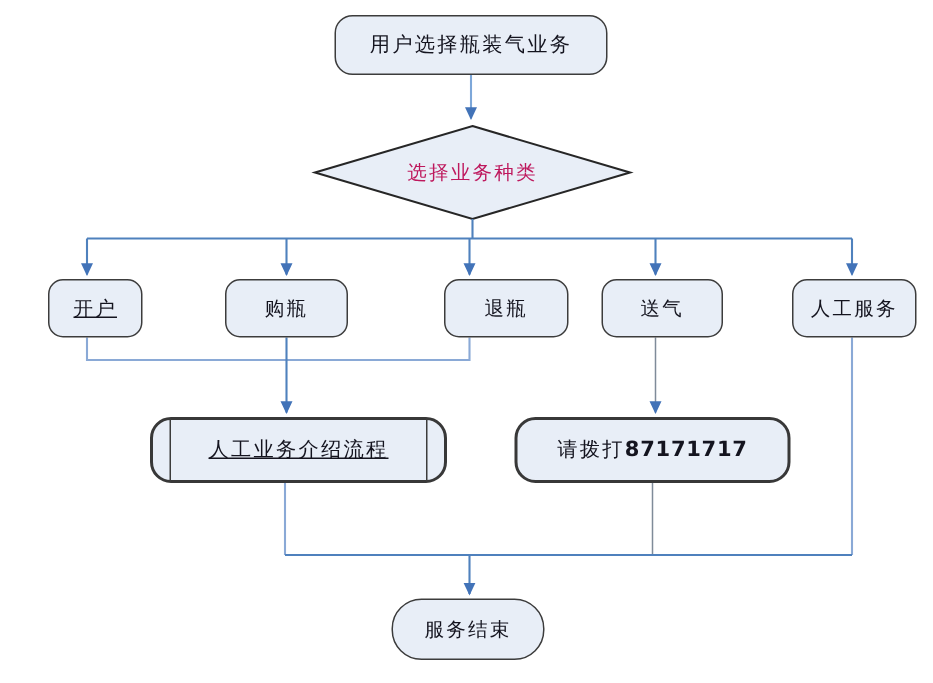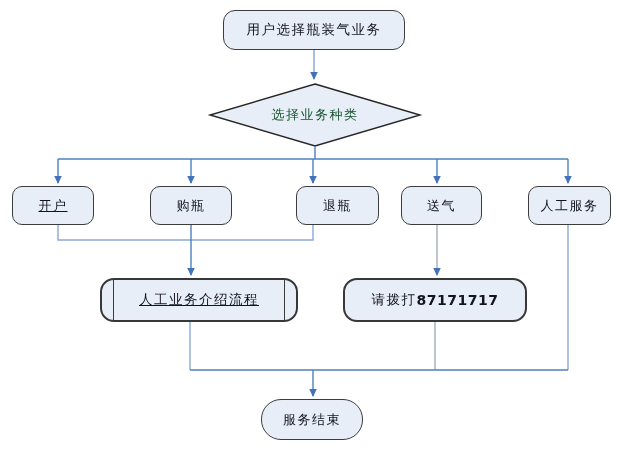--- a/index.html
+++ b/index.html
@@ -22,21 +22,21 @@
   .big{border-radius:14px;border-width:2px;border-color:#383838;font-size:13.5px;}
   .predefined::before,.predefined::after{
     content:"";position:absolute;top:-1px;bottom:-1px;width:0;
     border-left:1.6px solid #3c3c3c;
   }
   .predefined::before{left:11px;}
   .predefined::after{right:11px;}
   .terminator-end{border-radius:20px;}
   .decision-label{
     position:absolute;background:transparent;border:none;
-    font-size:13px;color:#14532d;letter-spacing:1.5px;
+    font-size:13px;color:#be185d;letter-spacing:1.5px;
     display:flex;align-items:center;justify-content:center;
   }
   .num{font-weight:bold;letter-spacing:0.5px;font-size:14px;}
 </style>
 </head>
 <body>
 
 <div class="canvas">
 
   <svg class="edges" viewBox="0 0 622 455" xmlns="http://www.w3.org/2000/svg">
@@ -68,21 +68,21 @@
     <path class="edge edge-light" d="M190,322 V370"></path>
     <path class="edge edge-gray" d="M435,322 V370"></path>
     <path class="edge" d="M190,370 H568"></path>
     <path class="edge" d="M313,370 V396" marker-end="url(#arrow)"></path>
   </svg>
 
   <div class="node terminator-top" style="left:223px;top:10px;width:182px;height:40px;">用户选择瓶装气业务</div>
 
   <div class="decision-label" style="left:225px;top:103px;width:180px;height:24px;">选择业务种类</div>
 
-  <div class="node proc" style="left:12px;top:186px;width:82px;height:39px;text-decoration:underline;">开户</div>
+  <div class="node proc" style="left:32px;top:186px;width:63px;height:39px;text-decoration:underline;">开户</div>
 
   <div class="node proc" style="left:150px;top:186px;width:82px;height:39px;">购瓶</div>
 
   <div class="node proc" style="left:272px;top:186px;width:83px;height:39px;margin-left:24px;">退瓶</div>
 
   <div class="node proc" style="left:401px;top:186px;width:81px;height:39px;">送气</div>
 
   <div class="node proc" style="left:528px;top:186px;width:83px;height:39px;">人工服务</div>
 
   <div class="node big predefined" style="left:100px;top:278px;width:198px;height:44px;text-decoration:underline;">人工业务介绍流程</div>

